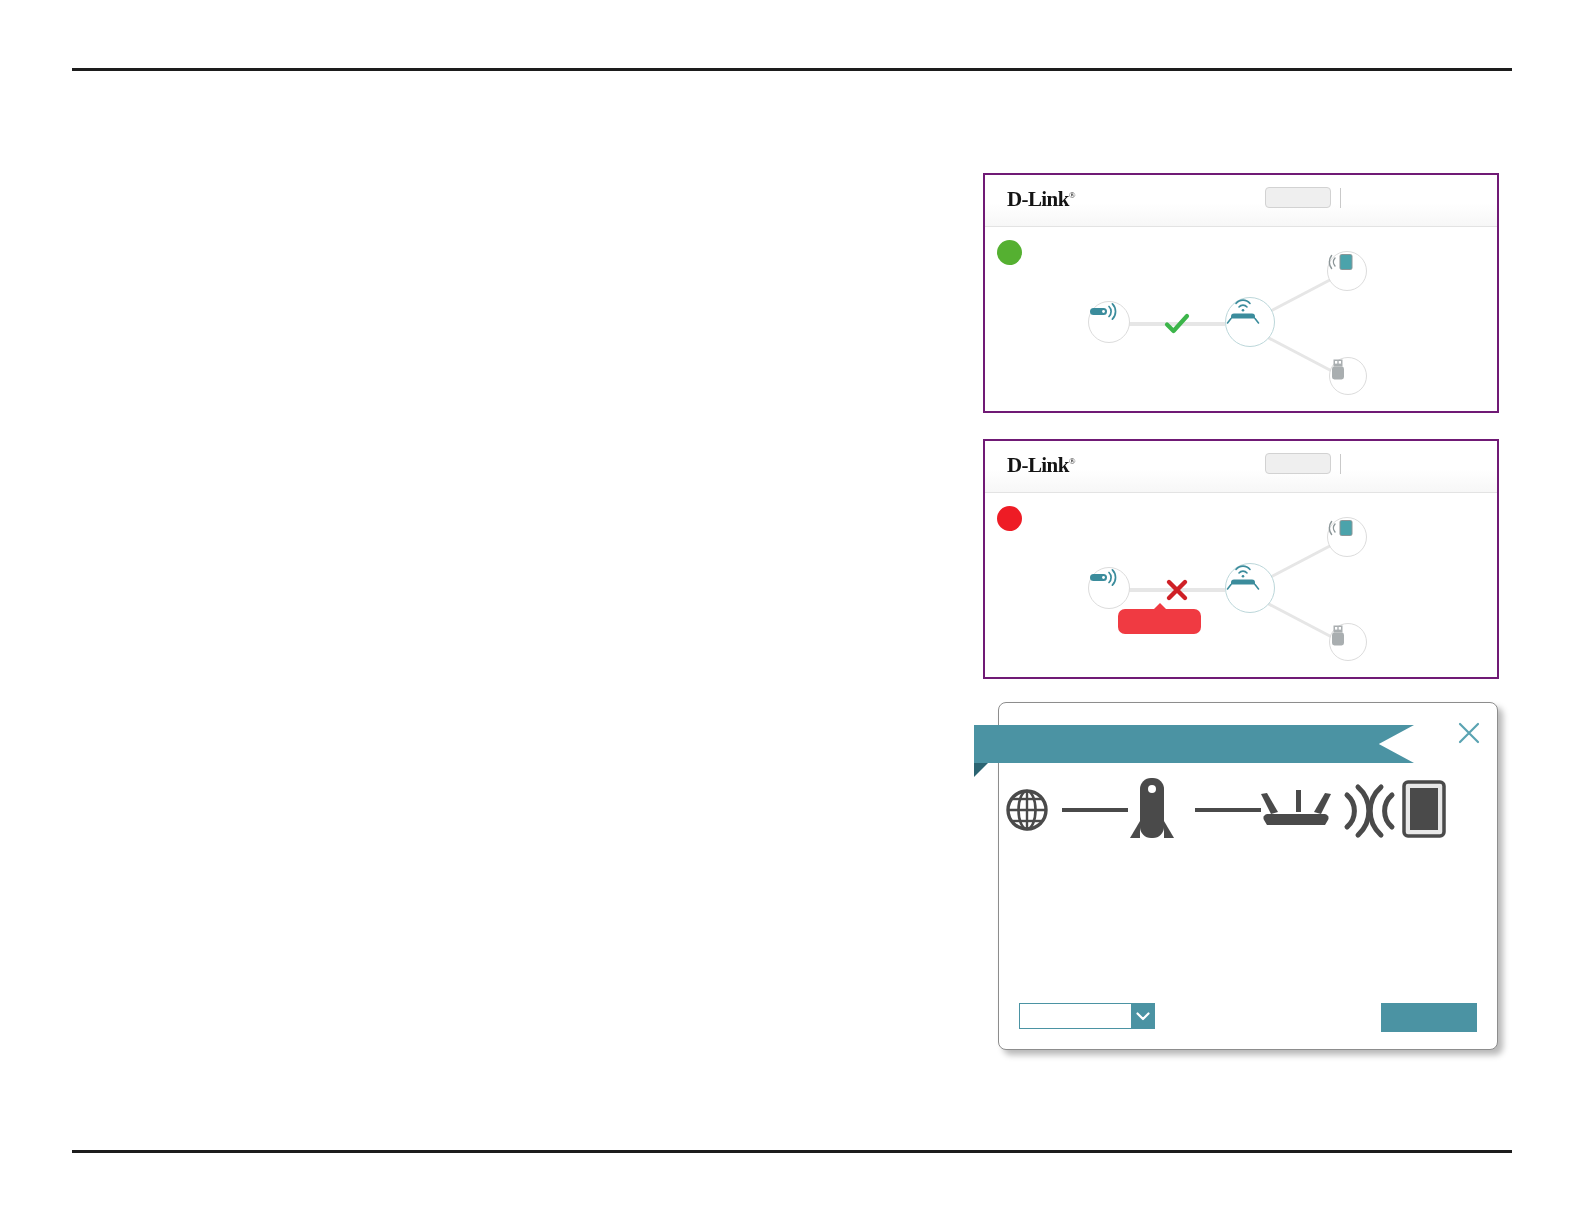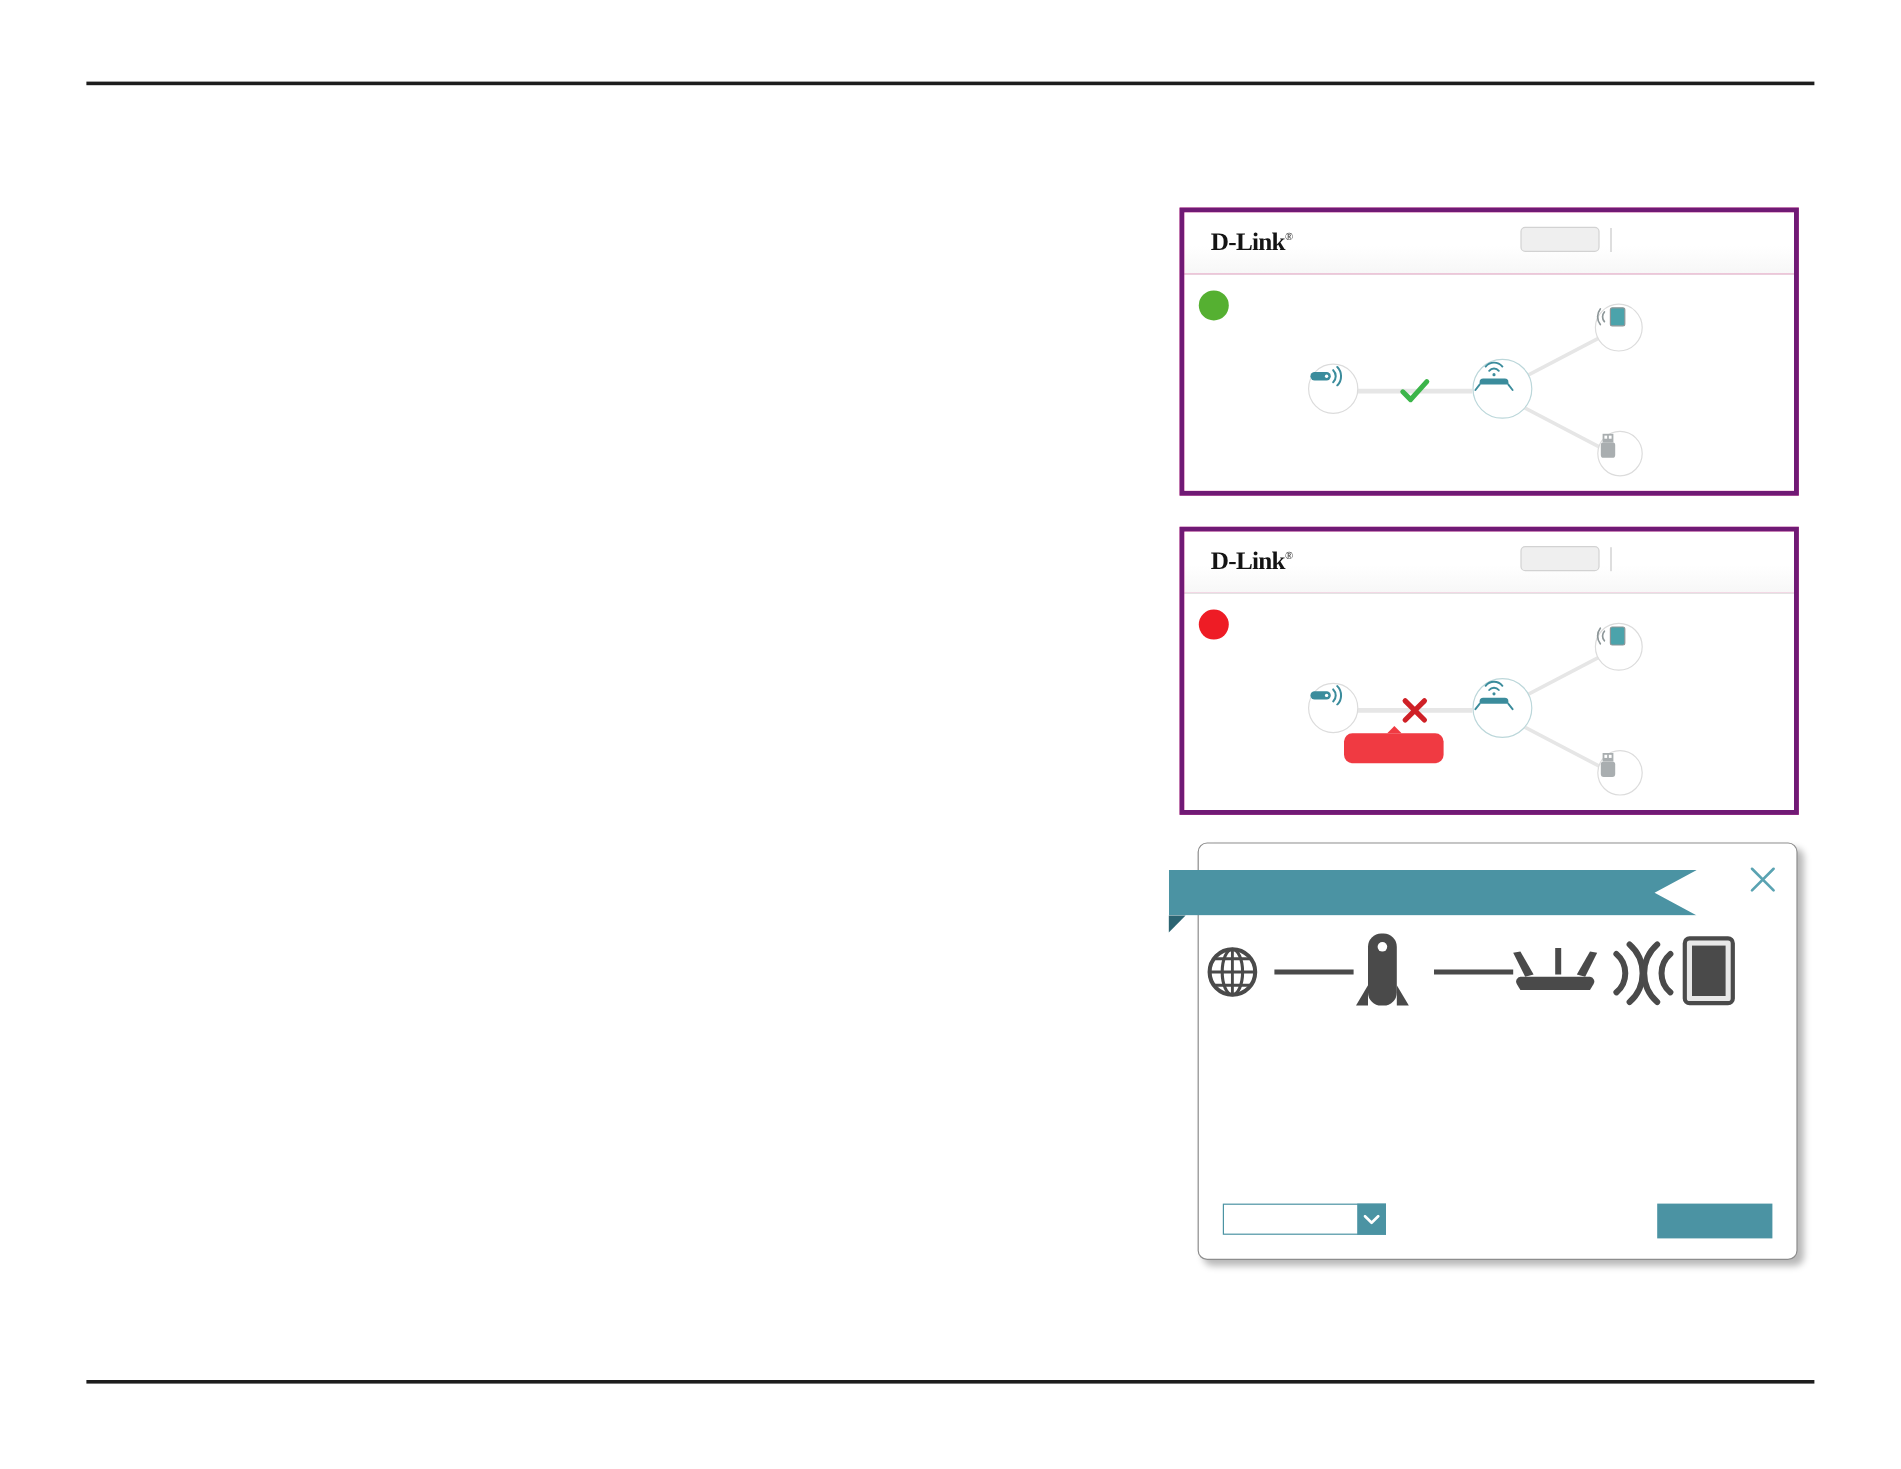--- a/index.html
+++ b/index.html
@@ -23,22 +23,22 @@
     width: 1440px;
     height: 3px;
     background: #1d1d1d;
   }
   .page-rule.top    { top: 68px; }
   .page-rule.bottom { top: 1150px; }
 
   
   .panel {
     position: absolute;
-    background: #ec4899;
-    border: 4px solid #701a75;
+    background: #e5e5e5;
+    border: 2px solid #701a75;
     box-sizing: border-box;
     text-align: right;
   }
   .panel-header {
     position: relative;
     height: 52px;
     background: linear-gradient(#ffffff 0%, #ffffff 55%, #f7f7f7 100%);
     border-bottom: 1px solid #e3e3e3;
     box-sizing: border-box;
   }

